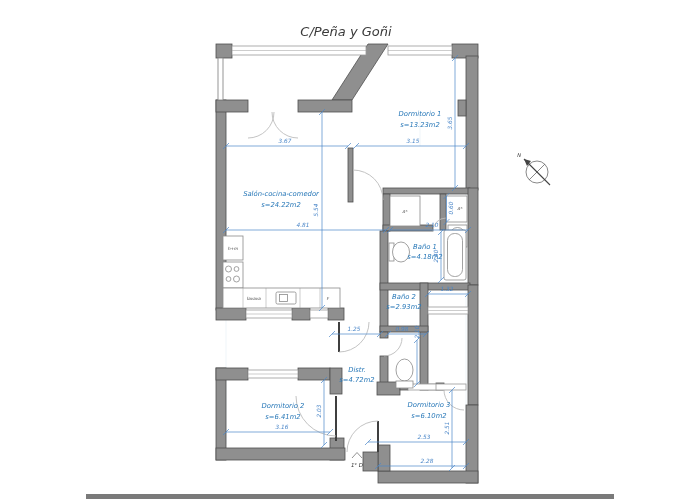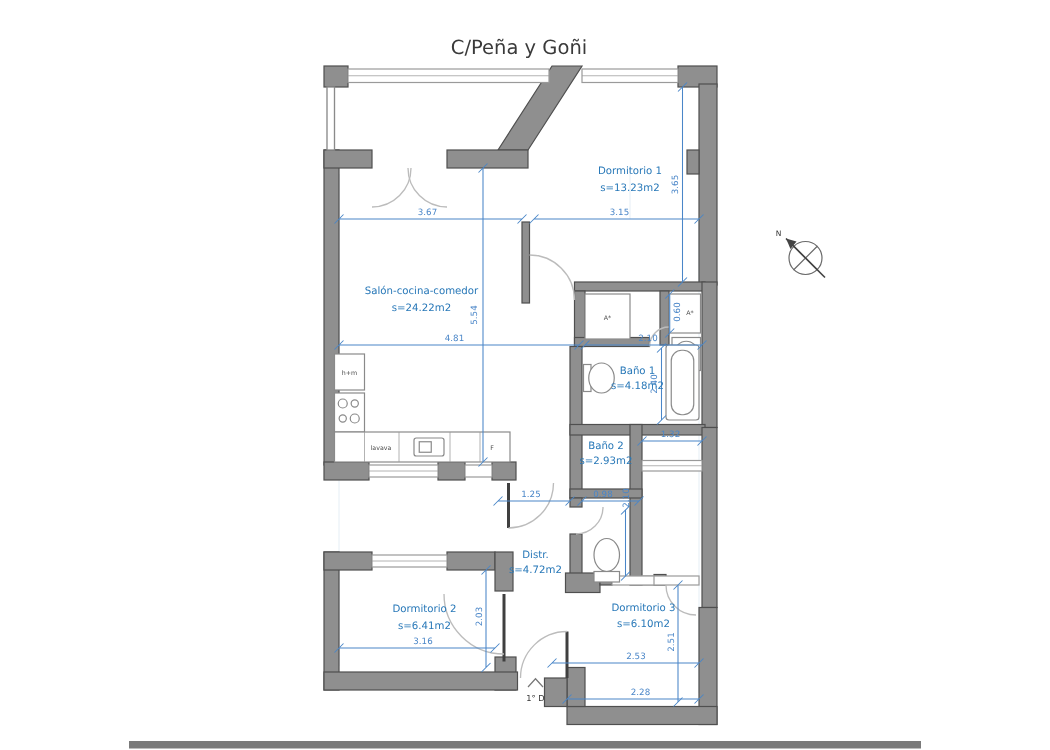--- a/index.html
+++ b/index.html
@@ -1,16 +1,16 @@
 <!DOCTYPE html>
 <html><head>
 <meta charset="utf-8">
 <style>
   html,body{margin:0;padding:0;background:#fff;}
-  .stage{position:relative;width:700px;height:500px;background:#be185d;overflow:hidden;}
+  .stage{position:relative;width:700px;height:500px;background:#be185d;overflow:hidden;font-style:italic;}
   svg{display:block;}
   text{font-family:"DejaVu Sans",sans-serif;}
   .title-text{fill:#3a3a3a;font-size:13px;text-anchor:middle;}
   .room-label{fill:#2878b8;font-size:6.8px;text-anchor:middle;}
   .dim-text{fill:#4a86c8;font-size:5.8px;text-anchor:middle;}
   .fix-text{fill:#4a4a4a;font-size:4.2px;text-anchor:middle;}
   .small-text{fill:#333;font-size:5.5px;text-anchor:middle;}
   .dim{stroke:#4a86c8;stroke-width:0.7;fill:none;}
   .wall{fill:#8f8f8f;stroke:#4f4f4f;stroke-width:0.8;}
   .thinwall{fill:#ffffff;stroke:#8a8a8a;stroke-width:0.9;}

